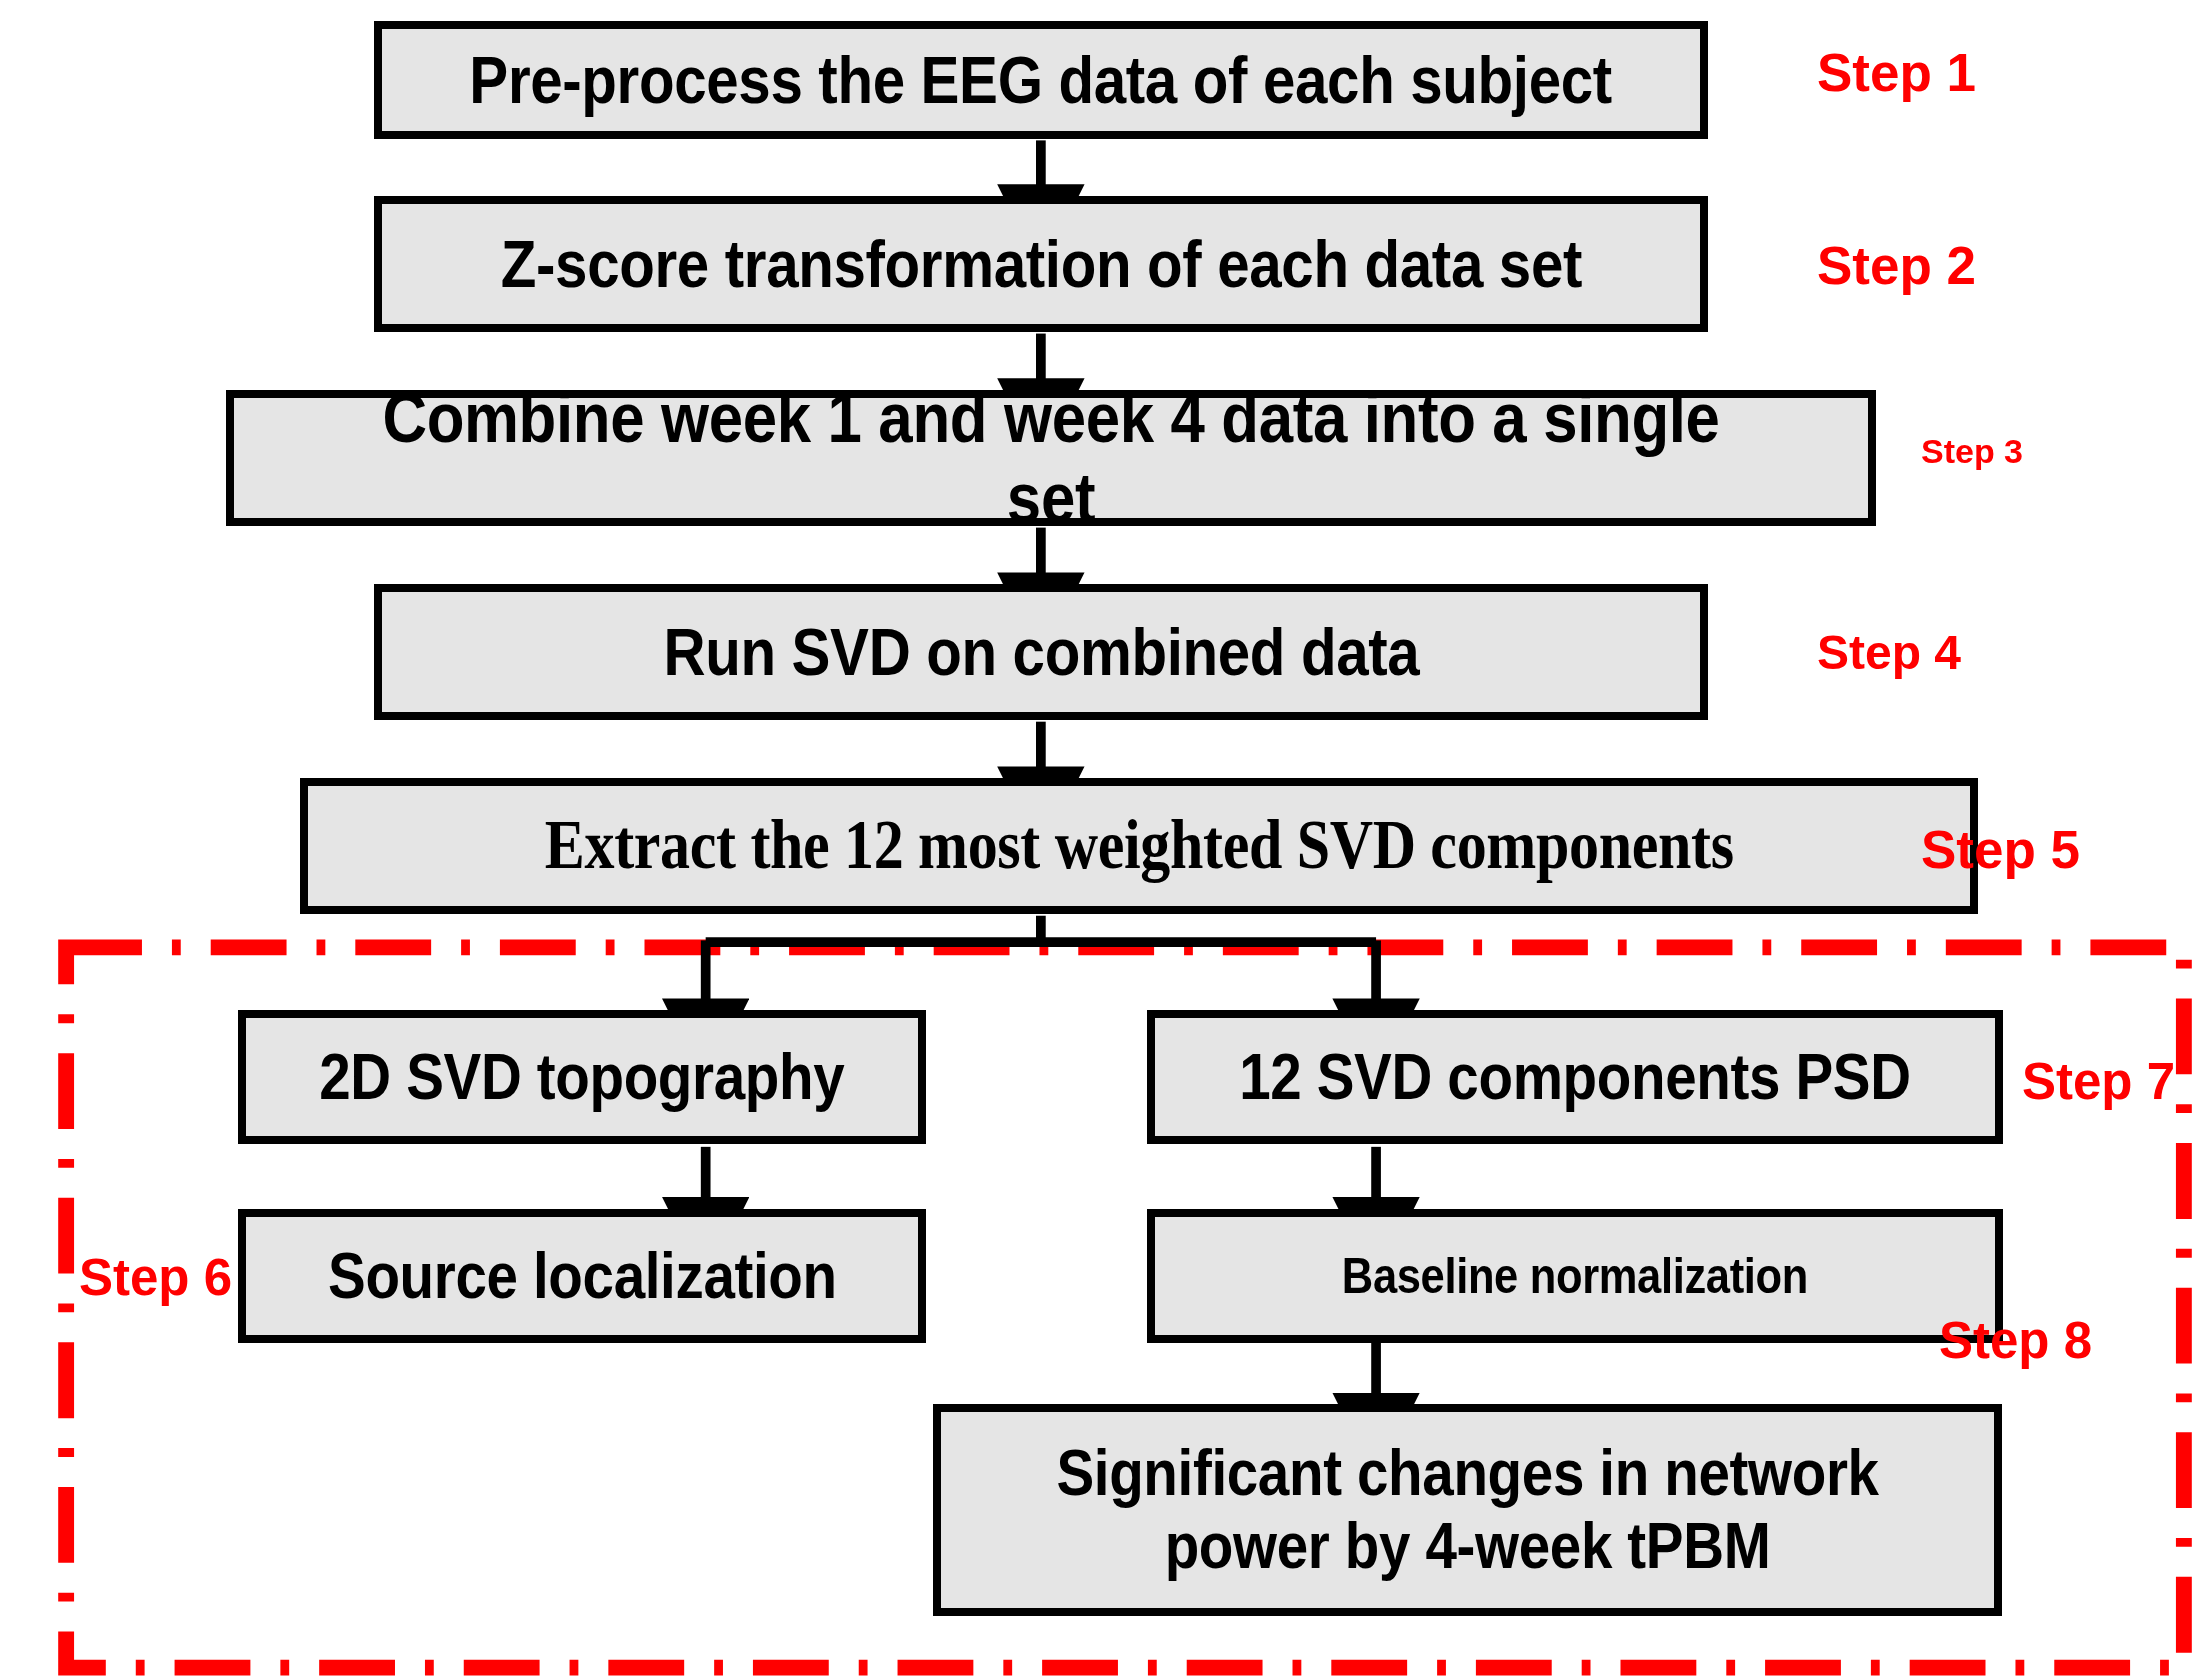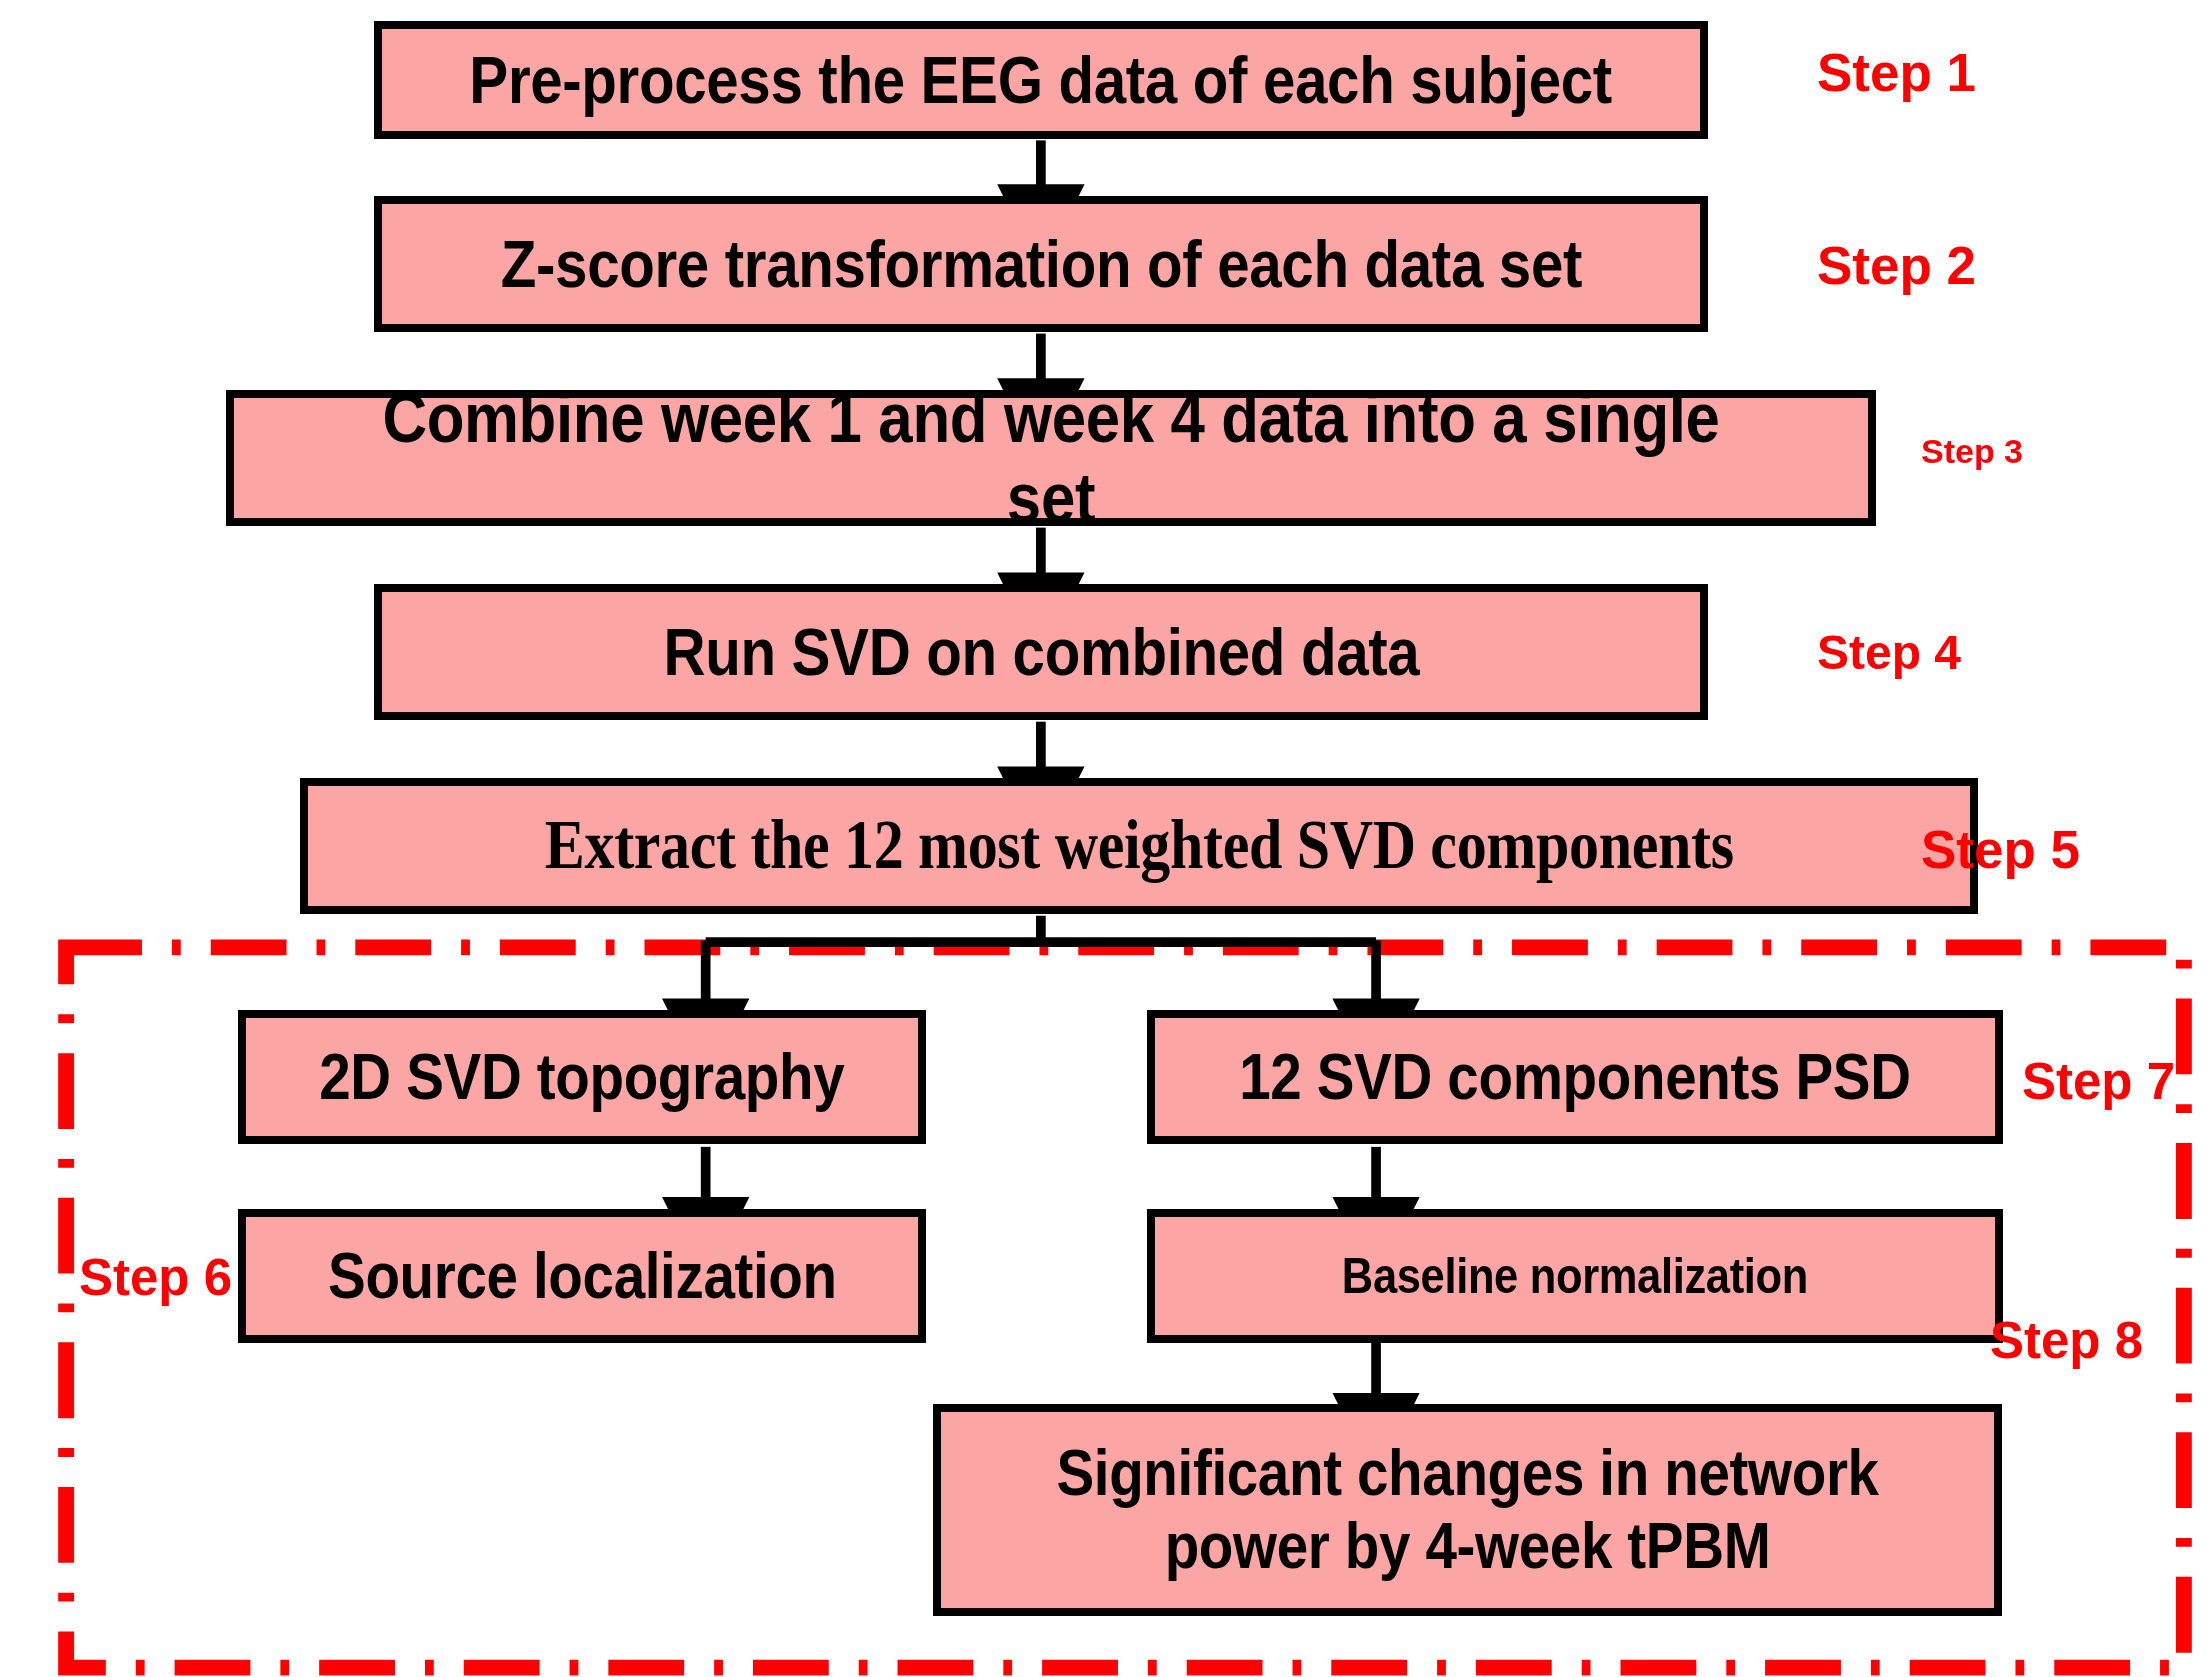--- a/index.html
+++ b/index.html
@@ -15,21 +15,21 @@
     width: 2207px;
     height: 1678px;
     background: #ffffff;
     overflow: hidden;
   }
 
   
   .fbox {
     position: absolute;
     box-sizing: border-box;
-    background: #fca5a5;
+    background: #e5e5e5;
     border: 8px solid #000000;
     display: flex;
     align-items: center;
     justify-content: center;
     text-align: center;
     color: #000000;
     font-weight: bold;
     letter-spacing: -0.4px;
     line-height: 1.12;
     font-family: "Liberation Sans", sans-serif;
@@ -145,16 +145,16 @@
   <div class="steplabel" style="left:2022px; top:1052px; font-size:51px;">Step 7</div>
 
   <div class="fbox" style="left:1147px; top:1209px; width:856px; height:134px; font-size:50px;">
     <span class="lbl">Baseline normalization</span>
   </div>
 
   <div class="fbox" style="left:933px; top:1404px; width:1069px; height:212px; font-size:65px;">
     <span class="lbl">Significant changes in network
 power by 4-week tPBM</span>
   </div>
-  <div class="steplabel" style="left:1990px; top:1311px; font-size:51px;">Step 8</div>
+  <div class="steplabel" style="left:1939px; top:1311px; font-size:51px;">Step 8</div>
 
 </div>
 
 
 </body></html>

